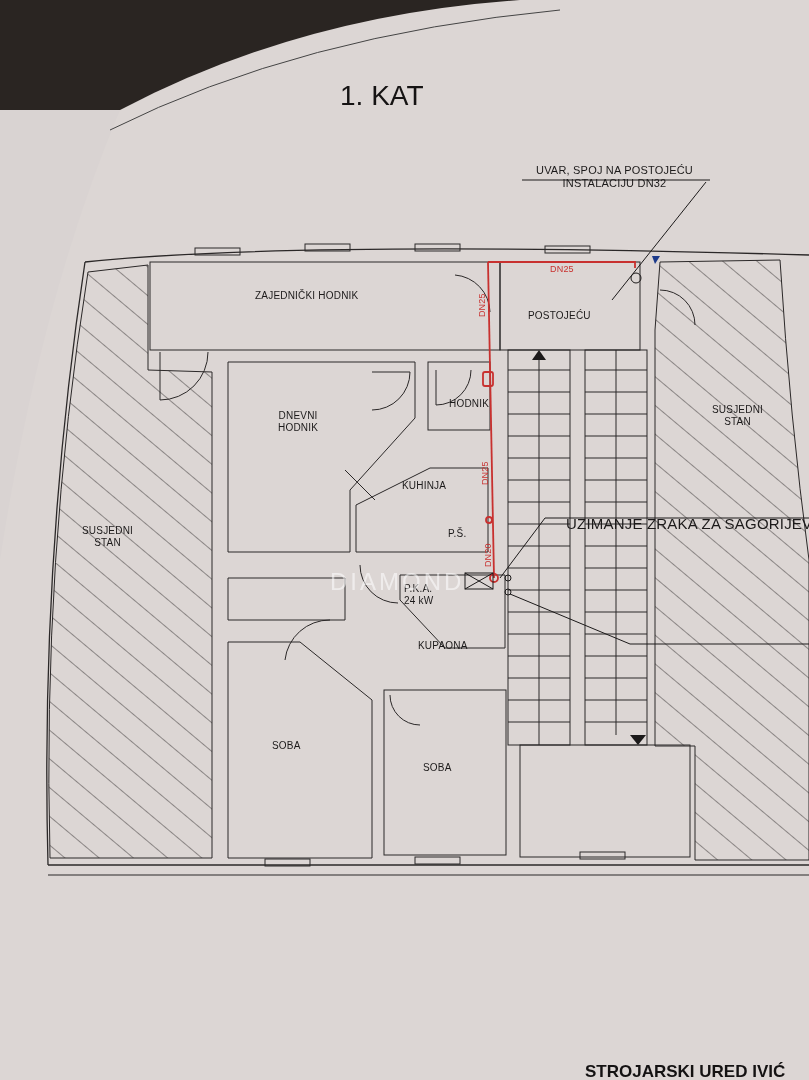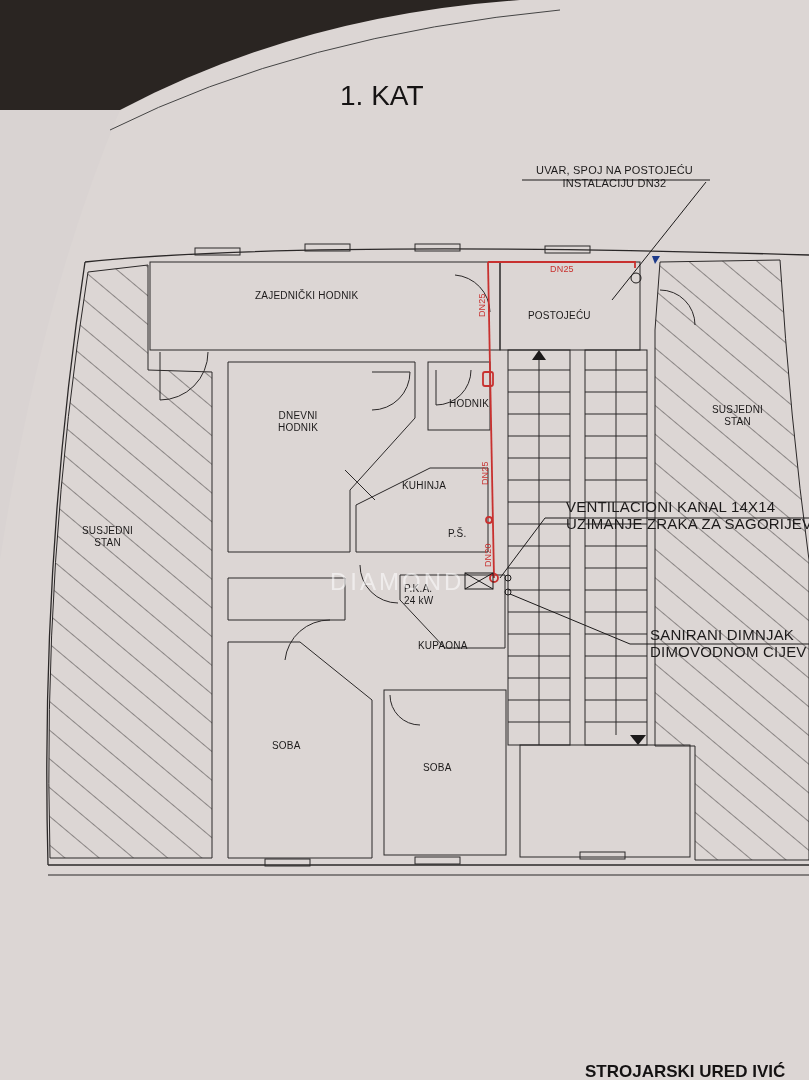--- a/index.html
+++ b/index.html
@@ -159,22 +159,21 @@
   <div class="lbl" style="left:402px;top:480px;">KUHINJA</div>
   <div class="lbl" style="left:448px;top:528px;">P.Š.</div>
   <div class="lbl" style="left:404px;top:583px;text-align:left;"><span>P.K.A.</span><br><span>24 kW</span></div>
   <div class="lbl" style="left:418px;top:640px;">KUPAONA</div>
   <div class="lbl" style="left:272px;top:740px;">SOBA</div>
   <div class="lbl" style="left:423px;top:762px;">SOBA</div>
   <div class="lbl" style="left:82px;top:525px;"><span>SUSJEDNI</span><br><span>STAN</span></div>
   <div class="lbl" style="left:712px;top:404px;"><span>SUSJEDNI</span><br><span>STAN</span></div>
 
   <div class="lbl" style="left:524px;top:164px;font-size:11px;margin-left:12px;"><span>UVAR, SPOJ NA POSTOJEĆU</span><br><span>INSTALACIJU DN32</span></div>
-  <div class="lbl" style="left:566px;top:498px;font-size:15px;text-align:left;"><span>VENTILACIONI KANAL 14X14</span><br><span>UZIMANJE ZRAKA ZA SAGORIJEV</span></div>
-  <div class="lbl" style="left:650px;top:626px;font-size:15px;text-align:left;"><span>SANIRANI DIMNJAK</span><br><span>DIMOVODNOM CIJEV</span></div>
+  <div class="lbl" style="left:566px;top:498px;font-size:15px;text-align:left;"><br><span>UZIMANJE ZRAKA ZA SAGORIJEV</span></div>
 
   <div class="lbl red" style="left:550px;top:264px;">DN25</div>
   <div class="lbl red" style="left:470px;top:300px;transform:rotate(-90deg);">DN25</div>
   <div class="lbl red" style="left:473px;top:468px;transform:rotate(-90deg);">DN25</div>
   <div class="lbl red" style="left:476px;top:550px;transform:rotate(-90deg);">DN20</div>
 
   <div class="wm">DIAMOND</div>
   <div class="footer">STROJARSKI URED IVIĆ</div>
 </div>
 

